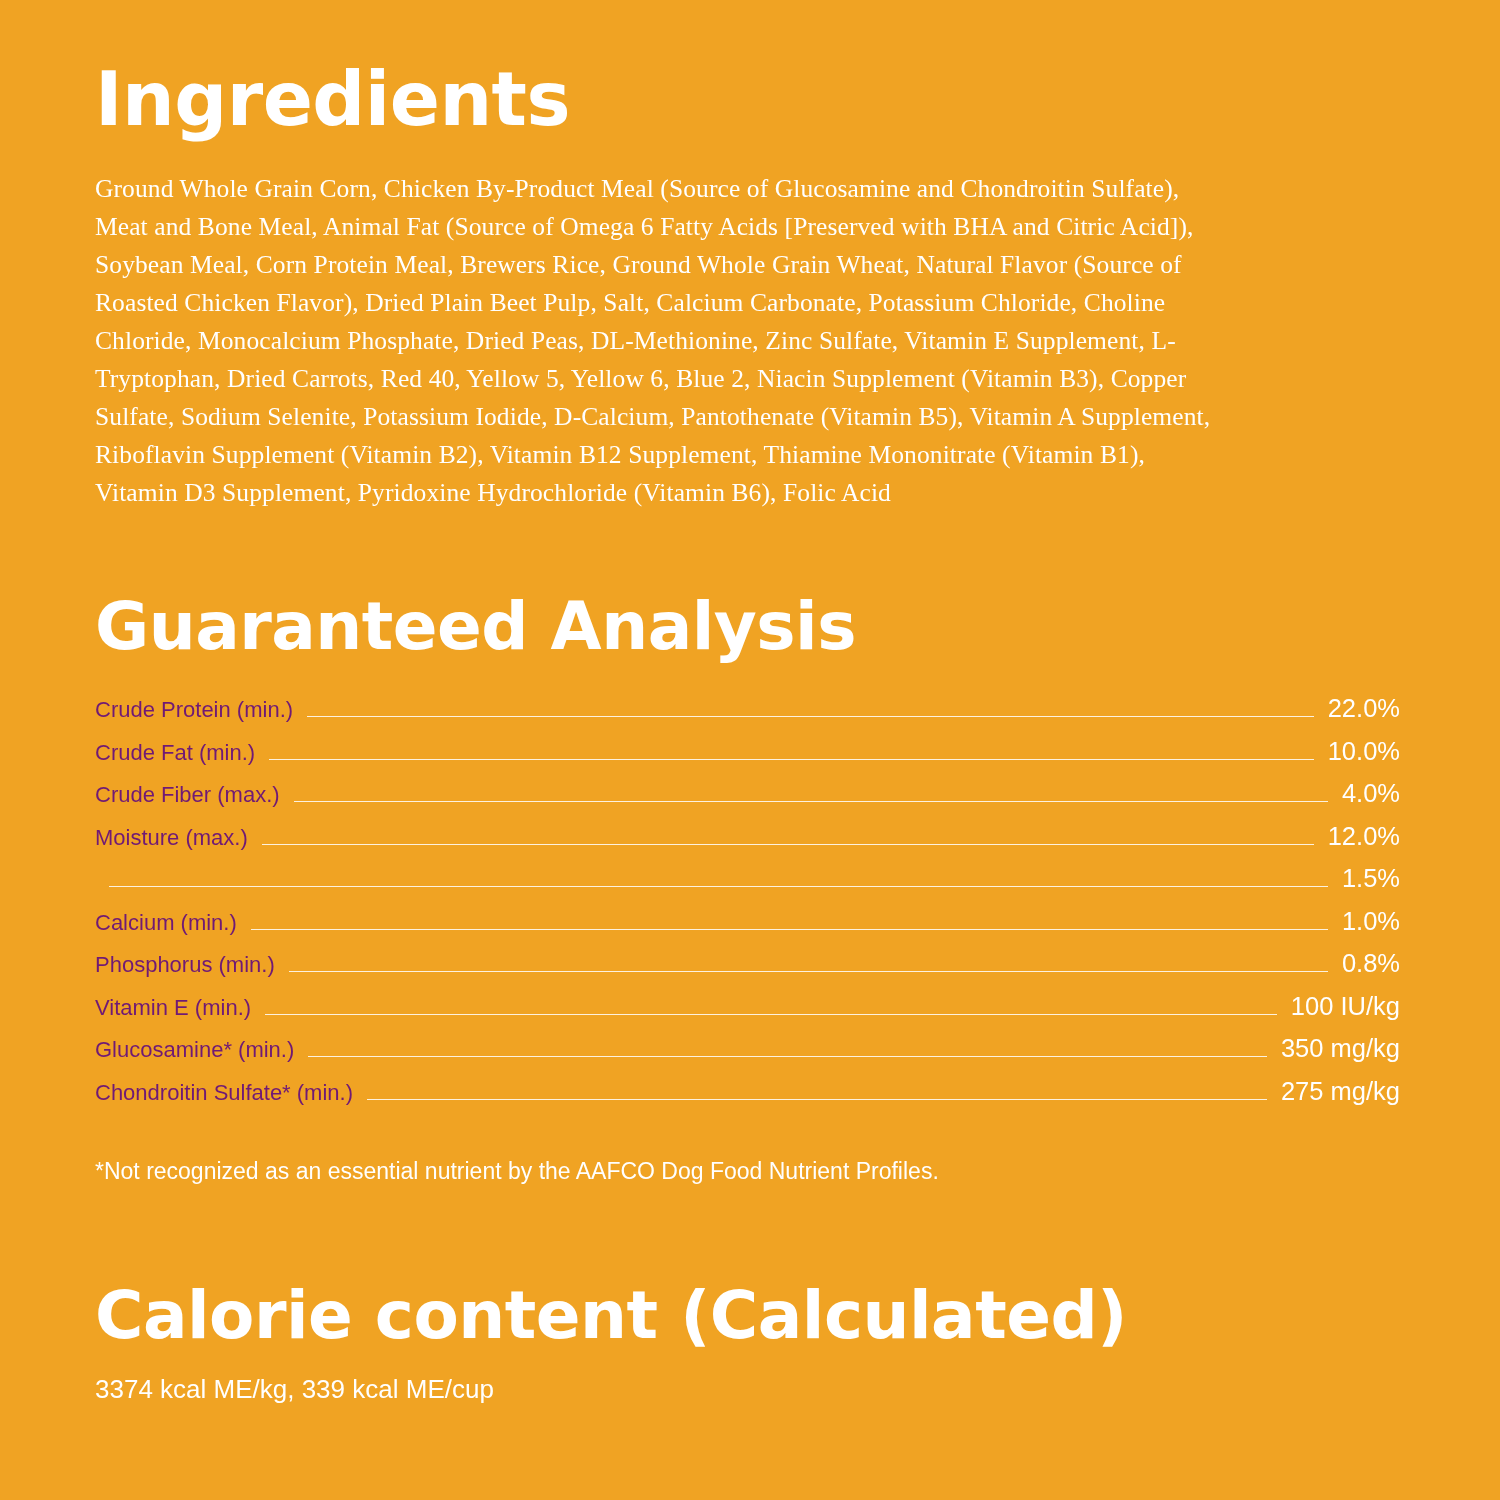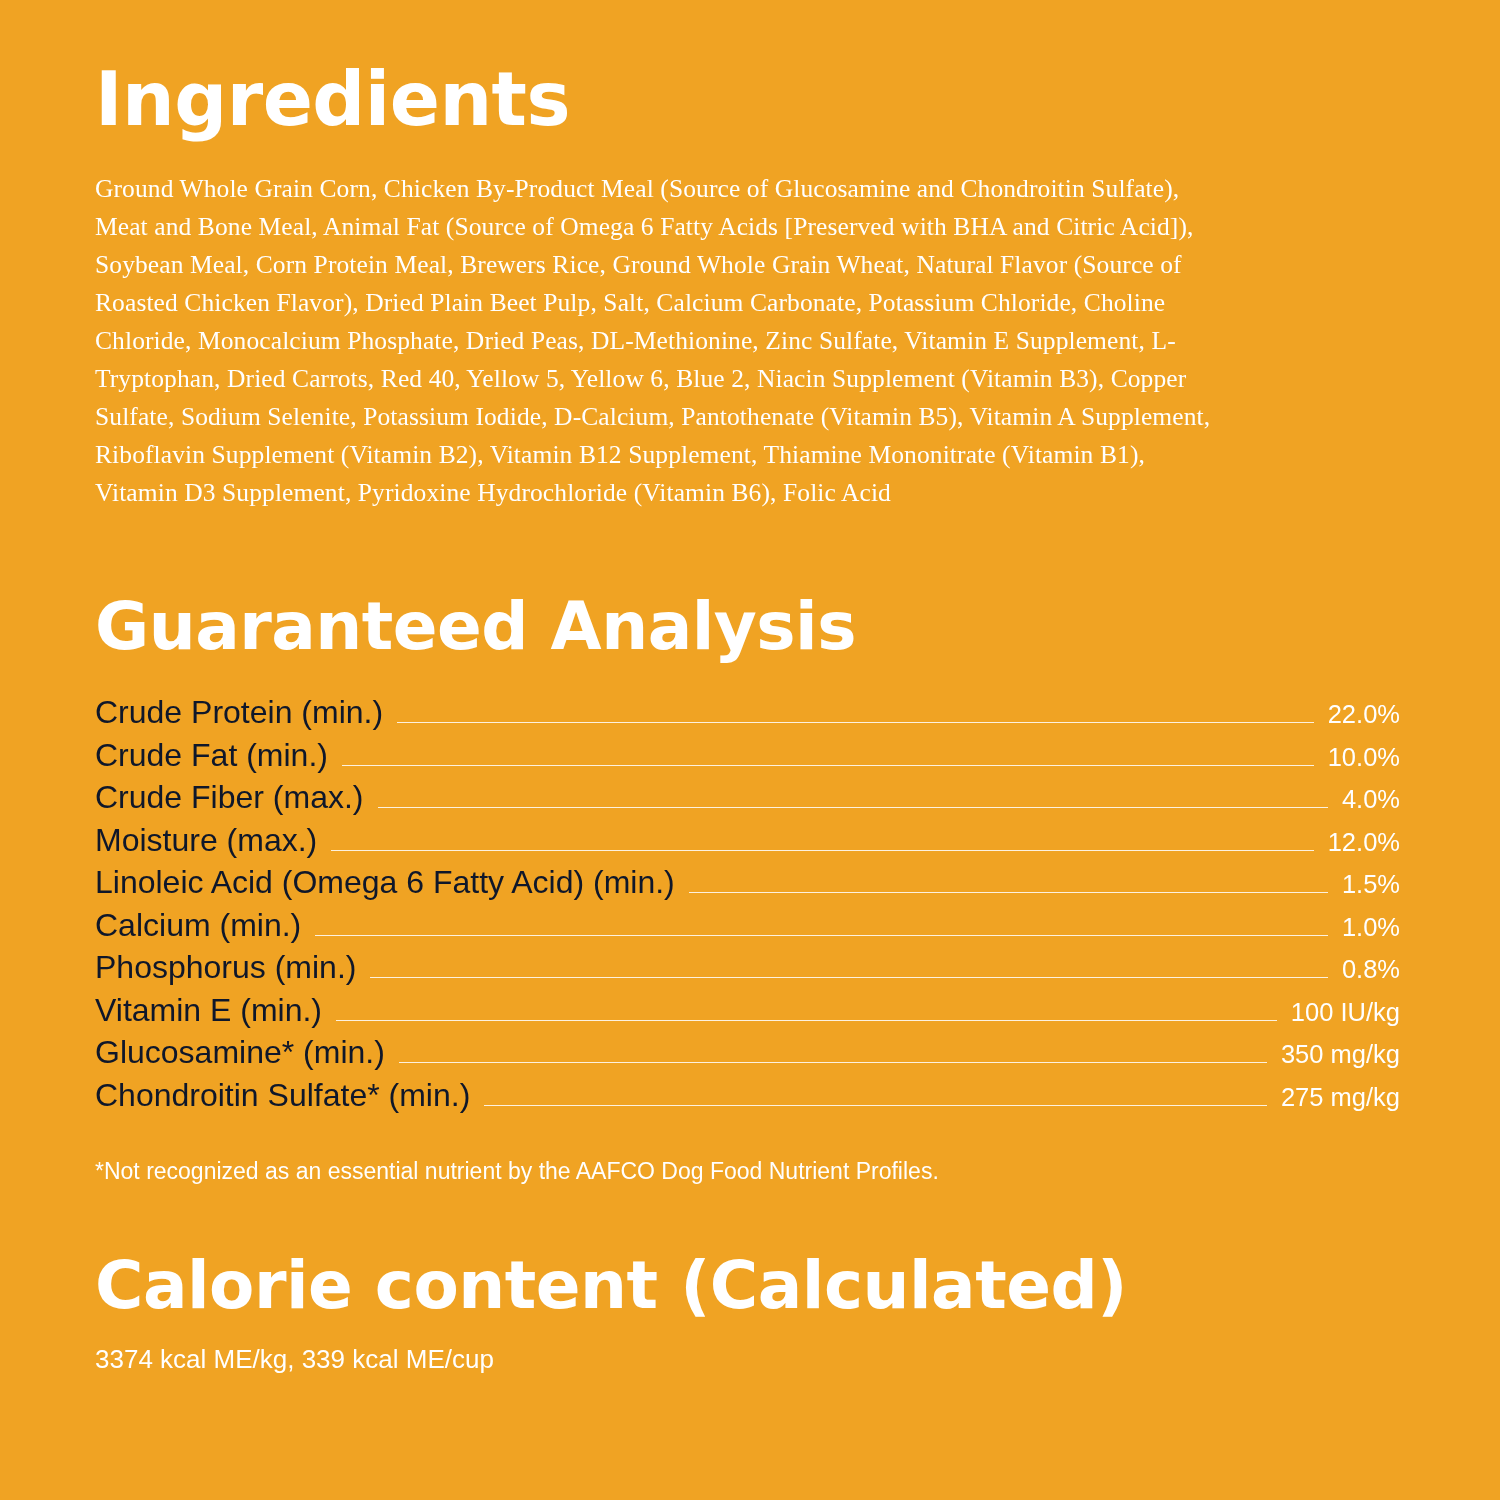--- a/index.html
+++ b/index.html
@@ -62,24 +62,24 @@
     width: 1305px;
     border-collapse: collapse;
   }
   .ga-row {
     display: flex;
     align-items: baseline;
     width: 100%;
     height: 42.5px;
   }
   .ga-label {
-    font-size: 32px;
+    font-size: 22px;
     line-height: 1;
     white-space: nowrap;
-    color: #0f172a;
+    color: #701a75;
   }
   .ga-leader {
     flex: 1 1 auto;
     position: relative;
     height: 1px;
     margin: 0 14px 7px 14px;
     background: rgba(255,255,255,0.85);
   }
   .ga-value {
     font-size: 25.5px;
@@ -90,21 +90,21 @@
   }
 
   .footnote {
     margin-top: 36px;
     font-size: 23px;
     line-height: 1.3;
     color: #FFFFFF;
   }
 
   .calories-header {
-    margin-top: 66px;
+    margin-top: 96px;
   }
   .calories-text {
     margin-top: 24px;
     font-size: 26px;
     line-height: 1.3;
     color: #FFFFFF;
   }
 </style>
 </head>
 <body>
@@ -132,21 +132,20 @@
       <span class="ga-label">Crude Fiber (max.)</span>
       <span class="ga-leader"></span>
       <span class="ga-value">4.0%</span>
     </div>
     <div class="ga-row">
       <span class="ga-label">Moisture (max.)</span>
       <span class="ga-leader"></span>
       <span class="ga-value">12.0%</span>
     </div>
     <div class="ga-row">
-      <span class="ga-label">Linoleic Acid (Omega 6 Fatty Acid) (min.)</span>
       <span class="ga-leader"></span>
       <span class="ga-value">1.5%</span>
     </div>
     <div class="ga-row">
       <span class="ga-label">Calcium (min.)</span>
       <span class="ga-leader"></span>
       <span class="ga-value">1.0%</span>
     </div>
     <div class="ga-row">
       <span class="ga-label">Phosphorus (min.)</span>

